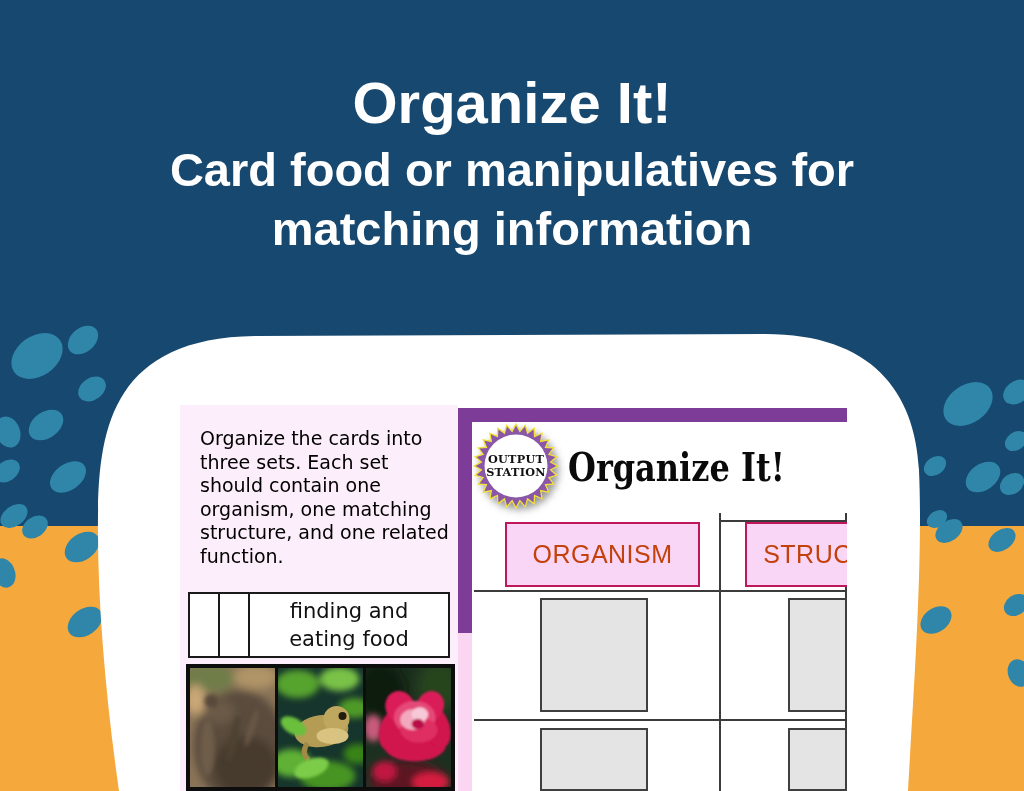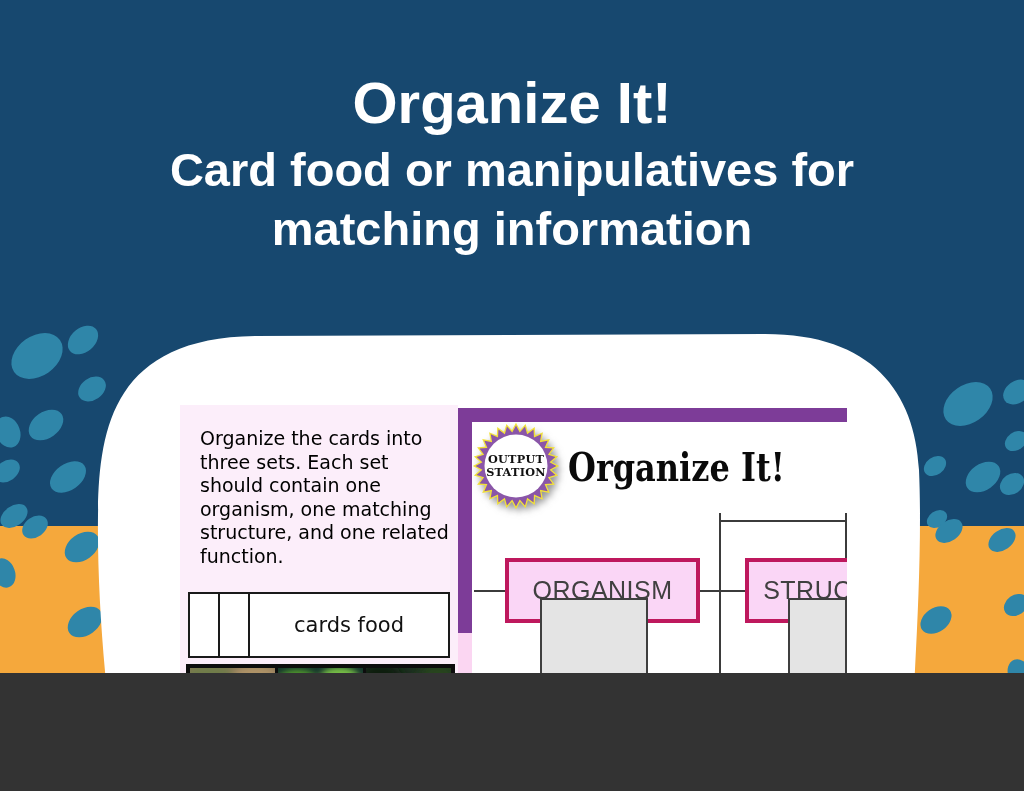--- a/index.html
+++ b/index.html
@@ -1,16 +1,16 @@
 <!DOCTYPE html>
 <html><head>
 <meta charset="utf-8">
 <style>
   html,body{margin:0;padding:0;background:#333;}
-  .stage{position:relative;width:1024px;height:673px;overflow:hidden;background:#17486F;
+  .stage{position:relative;width:1024px;height:791px;overflow:hidden;background:#17486F;
          font-family:"Liberation Sans",sans-serif;}
   .abs{position:absolute;}
 
   
   .hero{left:0;top:66px;width:1024px;text-align:center;color:#ffffff;}
   .hero-title{font-size:58px;line-height:74px;font-weight:700;letter-spacing:0px;}
   .hero-sub{font-size:47px;line-height:59px;font-weight:700;}
 
   
   .worksheet{left:180px;top:405px;width:667px;height:386px;overflow:hidden;background:#ffffff;}
@@ -32,23 +32,23 @@
   .bar-left{left:278px;top:3px;width:14px;height:225px;background:#7D3C98;}
   .bar-left-pink{left:278px;top:228px;width:14px;height:158px;background:#FBD6F2;}
 
   .badge{left:291px;top:16px;width:90px;height:90px;filter:drop-shadow(3px 4px 3px rgba(70,70,70,.55));}
   .badge text{font-family:"DejaVu Serif",serif;font-weight:700;fill:#111;}
 
   .ws-title{left:388px;top:38px;font-family:"DejaVu Serif",serif;font-weight:700;
             font-size:40px;color:#0a0a0a;transform:scaleX(0.8);transform-origin:left top;white-space:nowrap;}
 
   .gridline{background:#3B3B3B;}
-  .hdr{height:65px;background:#FAD6F6;border:4px solid #be185d;box-sizing:border-box;
-       display:flex;align-items:center;justify-content:center;font-size:25px;color:#404040;
-       letter-spacing:0.5px;margin-top:36px;}
+  .hdr{height:65px;background:#FAD6F6;border:2px solid #be185d;box-sizing:border-box;
+       display:flex;align-items:center;justify-content:center;font-size:25px;color:#c2410c;
+       letter-spacing:0.5px;}
   .cell{background:#E4E4E4;border:2px solid #3f3f3f;box-sizing:border-box;}
 </style>
 </head>
 <body>
 
 <div class="stage">
 
   <svg class="abs" width="1024" height="791" viewBox="0 0 1024 791" style="left:0;top:0;">
     <rect x="0" y="526" width="1024" height="265" fill="#F5A83C"></rect>
     <g fill="#2F86A9">
@@ -91,21 +91,22 @@
 
   <div class="abs worksheet">
 
     <div class="abs left-panel">
       <div class="abs instructions">Organize the cards into three sets. Each set should contain one organism, one matching structure, and one related function.</div>
 
       <div class="abs mini-table">
         <div class="mini-cell"></div>
         <div class="mini-cell"></div>
         <div class="mini-main">
-          <span>cards food</span>
+          <span>finding and</span>
+          <span>eating food</span>
         </div>
       </div>
 
       <div class="abs photo-strip">
 
         <div class="photo">
           <svg viewBox="0 0 86 119" preserveAspectRatio="xMidYMid slice">
             <defs>
                 <filter id="b4">
                   <feGaussianBlur stdDeviation="4"></feGaussianBlur>

